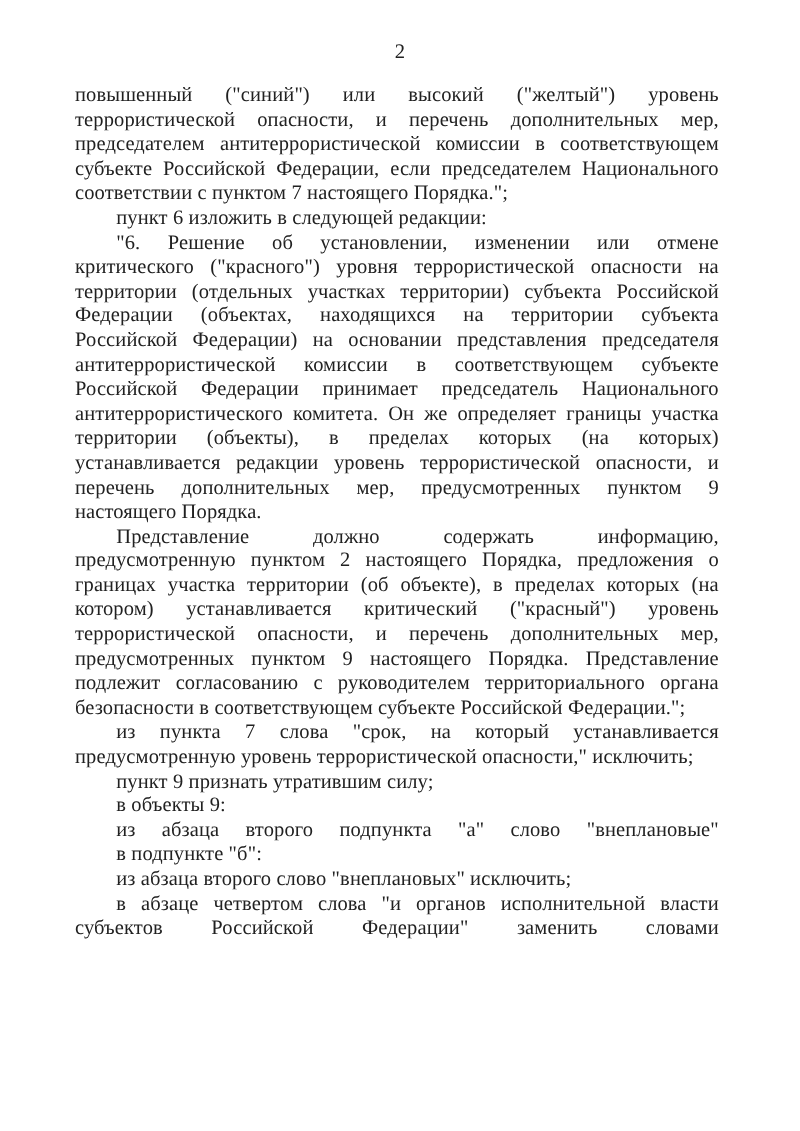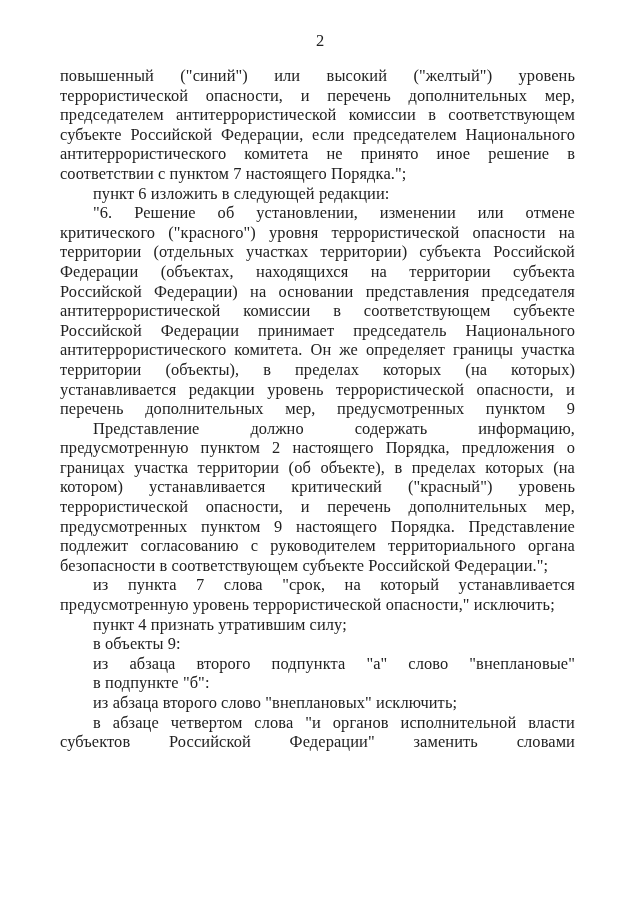--- a/index.html
+++ b/index.html
@@ -51,55 +51,55 @@
 <body>
 
 <div class="page">
   <div class="page-number">2</div>
   <div class="content" id="content">
       <div class="paragraph">
         <div class="line stretch">повышенный ("синий") или высокий ("желтый") уровень</div>
         <div class="line stretch">террористической опасности, и перечень дополнительных мер,</div>
         <div class="line stretch">председателем антитеррористической комиссии в соответствующем</div>
         <div class="line stretch">субъекте Российской Федерации, если председателем Национального</div>
-        <div class="line stretch">антитеррористического комитета не принято иное решение в</div>
         <div class="line">соответствии с пунктом 7 настоящего Порядка.";</div>
       </div>
       <div class="paragraph">
         <div class="line indent">пункт 6 изложить в следующей редакции:</div>
       </div>
       <div class="paragraph">
         <div class="line stretch indent">"6. Решение об установлении, изменении или отмене</div>
         <div class="line stretch">критического ("красного") уровня террористической опасности на</div>
         <div class="line stretch">территории (отдельных участках территории) субъекта Российской</div>
         <div class="line stretch">Федерации (объектах, находящихся на территории субъекта</div>
         <div class="line stretch">Российской Федерации) на основании представления председателя</div>
         <div class="line stretch">антитеррористической комиссии в соответствующем субъекте</div>
         <div class="line stretch">Российской Федерации принимает председатель Национального</div>
         <div class="line stretch">антитеррористического комитета. Он же определяет границы участка</div>
         <div class="line stretch">территории (объекты), в пределах которых (на которых)</div>
         <div class="line stretch">устанавливается редакции уровень террористической опасности, и</div>
         <div class="line stretch">перечень дополнительных мер, предусмотренных пунктом 9</div>
+        <div class="line">настоящего Порядка.</div>
       </div>
       <div class="paragraph">
         <div class="line stretch indent">Представление должно содержать информацию,</div>
         <div class="line stretch">предусмотренную пунктом 2 настоящего Порядка, предложения о</div>
         <div class="line stretch">границах участка территории (об объекте), в пределах которых (на</div>
         <div class="line stretch">котором) устанавливается критический ("красный") уровень</div>
         <div class="line stretch">террористической опасности, и перечень дополнительных мер,</div>
         <div class="line stretch">предусмотренных пунктом 9 настоящего Порядка. Представление</div>
         <div class="line stretch">подлежит согласованию с руководителем территориального органа</div>
         <div class="line">безопасности в соответствующем субъекте Российской Федерации.";</div>
       </div>
       <div class="paragraph">
         <div class="line stretch indent">из пункта 7 слова "срок, на который устанавливается</div>
         <div class="line">предусмотренную уровень террористической опасности," исключить;</div>
       </div>
       <div class="paragraph">
-        <div class="line indent">пункт 4 признать утратившим силу;</div>
+        <div class="line indent">пункт 9 признать утратившим силу;</div>
       </div>
       <div class="paragraph">
         <div class="line indent">в объекты 9:</div>
       </div>
       <div class="paragraph">
         <div class="line stretch indent">из абзаца второго подпункта "а" слово "внеплановые"</div>
       </div>
       <div class="paragraph">
         <div class="line indent">в подпункте "б":</div>
       </div>

